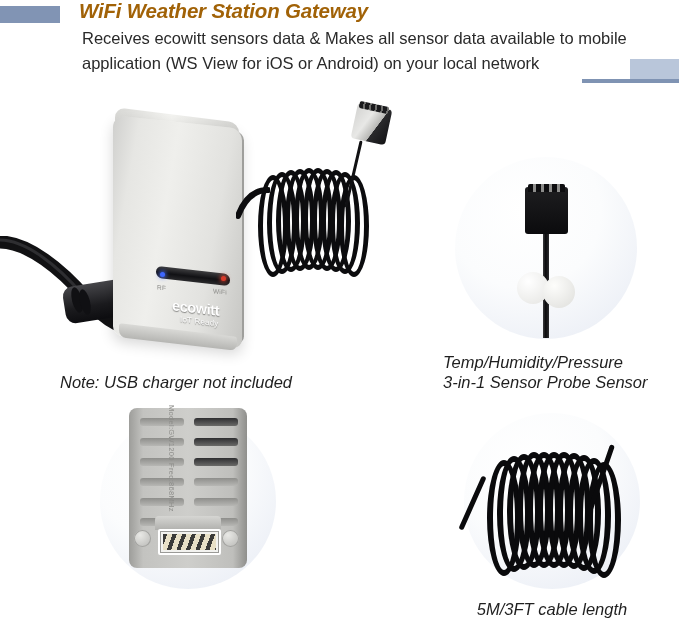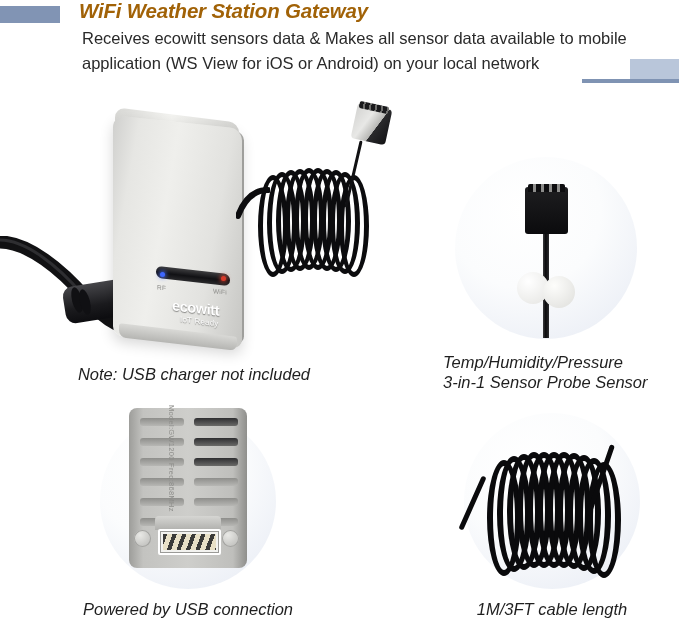--- a/index.html
+++ b/index.html
@@ -445,21 +445,21 @@
       <div class="coil-ring" style="left:81px; top:7px;"></div>
     </div>
     <svg style="position:absolute;left:236px;top:186px;" width="34" height="40">
       <path d="M32 4 C 18 4, 8 14, 2 30" stroke="#0c0c0e" stroke-width="6" fill="none" stroke-linecap="round"></path>
     </svg>
     <div class="sens-lead"></div>
     <div class="sens-head"></div>
     <div class="sens-pins"></div>
   </div>
 
-  <div class="caption" style="left:60px;top:364px;width:250px;text-align:right;">Note: USB charger not included</div>
+  <div class="caption" style="left:60px;top:372px;width:250px;text-align:left;">Note: USB charger not included</div>
 
   <div class="circle" style="left:455px;top:157px;width:182px;height:182px;">
   </div>
   <div class="probe-stem"></div>
   <div class="probe-head"></div>
   <div class="probe-pins"></div>
   <div class="probe-disc-l"></div>
   <div class="probe-disc-r"></div>
   <div class="caption" style="left:443px;top:352px;width:240px;">Temp/Humidity/Pressure
 3-in-1 Sensor Probe Sensor</div>
@@ -483,34 +483,33 @@
   <div class="vent" style="left:194px;top:518px;width:44px;"></div>
 
   <div class="back-label">Model:GW1200   Freq:868MHz</div>
 
   <div class="usb-shelf"></div>
   <div class="screw" style="left:134px;top:530px;"></div>
   <div class="screw" style="left:222px;top:530px;"></div>
   <div class="usb-port">
     <div class="usb-inner"></div>
   </div>
-  <div class="caption" style="left:68px;top:599px;width:240px;text-align:center;">Powered by USB connection</div>
 
   <div class="circle" style="left:464px;top:413px;width:176px;height:176px;">
   </div>
   <div class="coil2-lead"></div>
   <div class="coil2-wrap">
     <div class="coil2-ring" style="left:0px;   top:8px;"></div>
     <div class="coil2-ring" style="left:10px;  top:4px;"></div>
     <div class="coil2-ring" style="left:20px;  top:2px;"></div>
     <div class="coil2-ring" style="left:30px;  top:0px;"></div>
     <div class="coil2-ring" style="left:40px;  top:0px;"></div>
     <div class="coil2-ring" style="left:50px;  top:0px;"></div>
     <div class="coil2-ring" style="left:60px;  top:0px;"></div>
     <div class="coil2-ring" style="left:70px;  top:1px;"></div>
     <div class="coil2-ring" style="left:80px;  top:3px;"></div>
     <div class="coil2-ring" style="left:90px;  top:6px;"></div>
     <div class="coil2-ring" style="left:100px; top:10px;"></div>
   </div>
   <div class="coil2-tail"></div>
-  <div class="caption" style="left:432px;top:599px;width:240px;text-align:center;">1M/3FT cable length</div>
+  <div class="caption" style="left:432px;top:599px;width:240px;text-align:center;">5M/3FT cable length</div>
 
 </div>
 
 </body></html>

